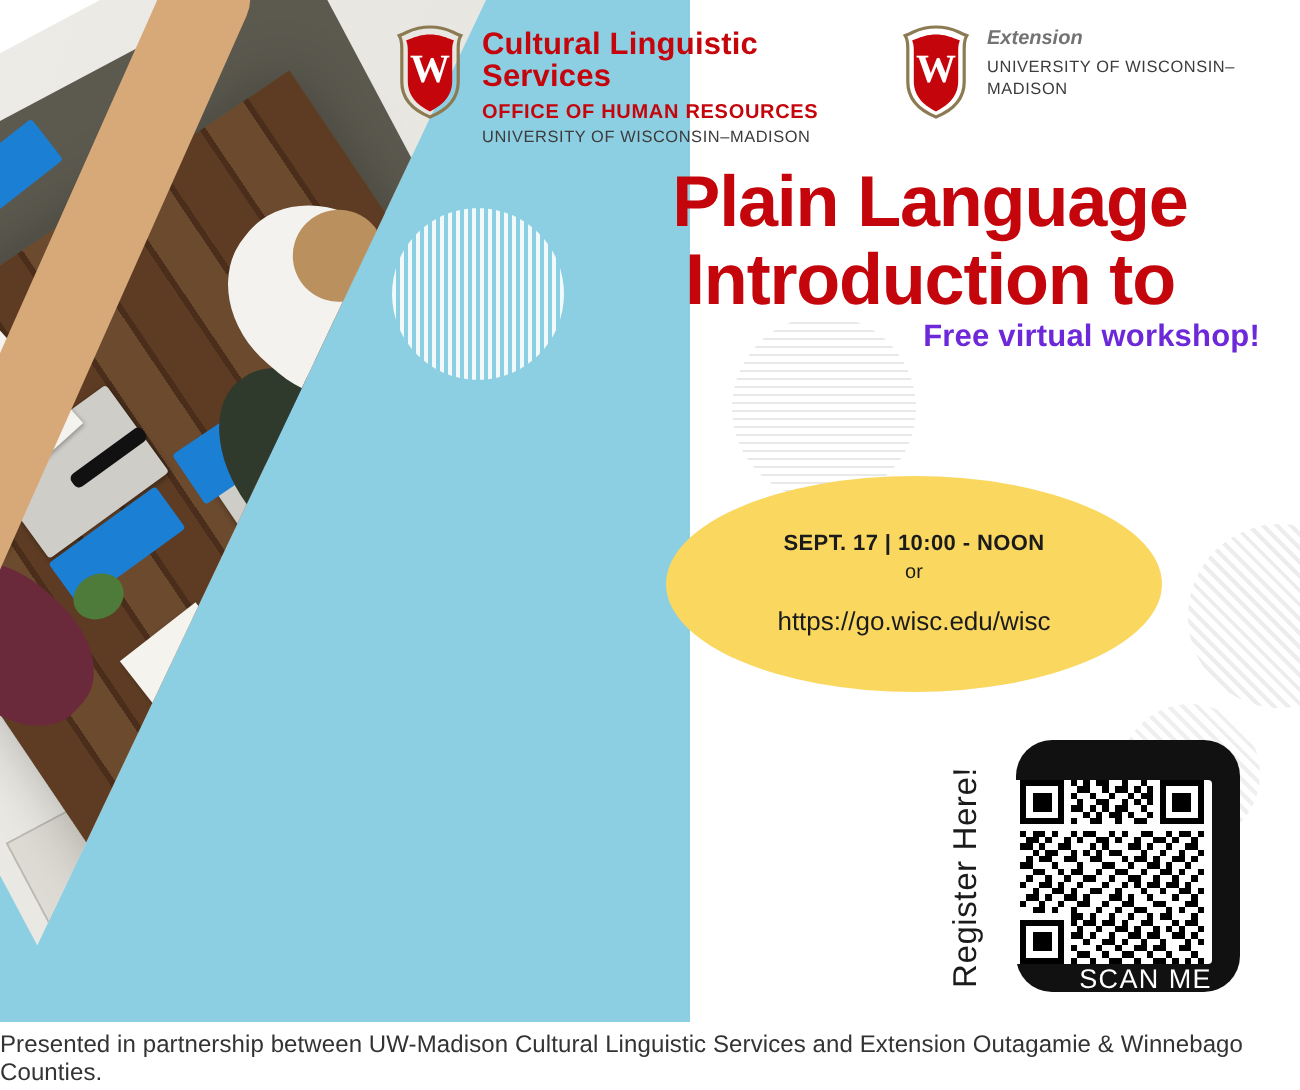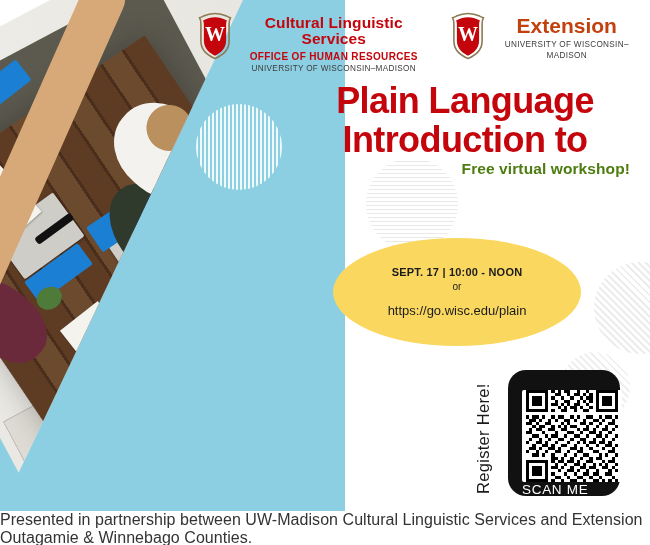--- a/index.html
+++ b/index.html
@@ -101,35 +101,35 @@
     background:repeating-linear-gradient(45deg,
        #efefef 0px,#efefef 2px,
        #ffffff 2px,#ffffff 5px);
   }
 
   
   .logos{position:absolute;left:196px;top:12px;width:444px;height:54px;display:flex;gap:18px;align-items:flex-start;}
   .logo-block{display:flex;align-items:flex-start;gap:7px;}
   .crest{width:38px;height:48px;flex:none;position:relative;}
   .crest svg{display:block;}
-  .logo-text{padding-top:3px;text-align:center;}
+  .logo-text{padding-top:3px;}
   .logo-title{color:#c5050c;font-size:15.5px;font-weight:700;line-height:1.05;letter-spacing:.1px;}
   .logo-sub1{color:#c5050c;font-size:10px;font-weight:700;letter-spacing:.35px;line-height:1.35;margin-top:2px;}
   .logo-sub2{color:#3c3c3c;font-size:8.2px;font-weight:400;letter-spacing:.3px;line-height:1.35;}
-  .logo-title-ext{color:#c2410c;font-size:21px;font-weight:700;line-height:1.05;}
+  .logo-title-ext{color:#737373;font-size:10px;font-weight:700;line-height:1.05;font-style:italic;}
 
   
   .headline{
     position:absolute;left:300px;top:82px;width:330px;
     color:#c5050c;font-size:36px;font-weight:700;line-height:1.07;
     letter-spacing:-.6px;text-align:center;
   }
   .subhead{
     position:absolute;left:300px;top:160px;width:330px;text-align:right;
-    color:#4d7c0f;font-size:15.5px;font-weight:700;letter-spacing:.1px;
+    color:#6d28d9;font-size:15.5px;font-weight:700;letter-spacing:.1px;
   }
 
   
   .ellipse{
     position:absolute;left:333px;top:238px;width:248px;height:108px;
     background:#fad860;border-radius:50%;
     display:flex;flex-direction:column;align-items:center;justify-content:center;
   }
   .ell-line{color:#1b1b1b;font-size:11px;font-weight:700;letter-spacing:.2px;line-height:1.25;}
   .ell-or{color:#1b1b1b;font-size:10px;font-weight:400;line-height:1.3;margin:1px 0;}
@@ -139,39 +139,39 @@
   .qr-wrap{position:absolute;left:480px;top:370px;width:140px;height:130px;}
   .register-here{
     position:absolute;left:-6px;top:-2px;
     writing-mode:vertical-rl;transform:rotate(180deg);
     color:#1b1b1b;font-size:16.5px;font-weight:400;letter-spacing:.3px;
     height:126px;display:flex;align-items:flex-start;
   }
   .qr-card{
     position:absolute;left:28px;top:0;width:112px;height:126px;
     background:#111;border-radius:18px;padding:14px;box-sizing:border-box;
-    display:flex;flex-direction:column;align-items:flex-start;
+    display:flex;flex-direction:column;align-items:flex-end;
   }
   .qr-white{
     width:100px;height:100px;background:#fff;margin-top:6px;border-radius:2px;
     display:flex;align-items:center;justify-content:center;
   }
   .qr-code{width:92px;height:92px;display:block;}
   .scan-me{
     color:#fff;font-size:13.5px;font-weight:400;letter-spacing:.7px;
     flex:1;display:flex;align-items:center;justify-content:center;
   }
 
   
   .footer-rule{position:absolute;left:0;top:511px;width:650px;height:1px;background:#ffffff;}
   .footer{
     position:absolute;left:0;top:512px;width:650px;height:33px;background:#fff;
     display:flex;align-items:center;justify-content:center;
   }
-  .footer span{color:#333;font-size:16px;letter-spacing:.05px;}
+  .footer span{color:#333;font-size:12px;letter-spacing:.05px;}
 </style>
 </head>
 <body>
 
 <div id="flyer">
 
   <div class="art">
 
     <div class="teal-band"></div>
     <div class="teal-band2"></div>
@@ -275,21 +275,21 @@
 
   <div class="headline">
     <div>Plain Language</div>
     <div>Introduction to</div>
   </div>
   <div class="subhead">Free virtual workshop!</div>
 
   <div class="ellipse">
     <div class="ell-line">SEPT. 17 | 10:00 - NOON</div>
     <div class="ell-or">or</div>
-    <div class="ell-url">https://go.wisc.edu/plain</div>
+    <div class="ell-url">https://go.wisc.edu/wisc</div>
   </div>
 
   <div class="qr-wrap">
     <div class="register-here">Register Here!</div>
     <div class="qr-card">
       <div class="qr-white">
         <svg class="qr-code" viewBox="0 0 29 29" shape-rendering="crispEdges">
           <rect width="29" height="29" fill="#fff"></rect>
           <g fill="#000">
             <rect x="0" y="0" width="7" height="1"></rect>

